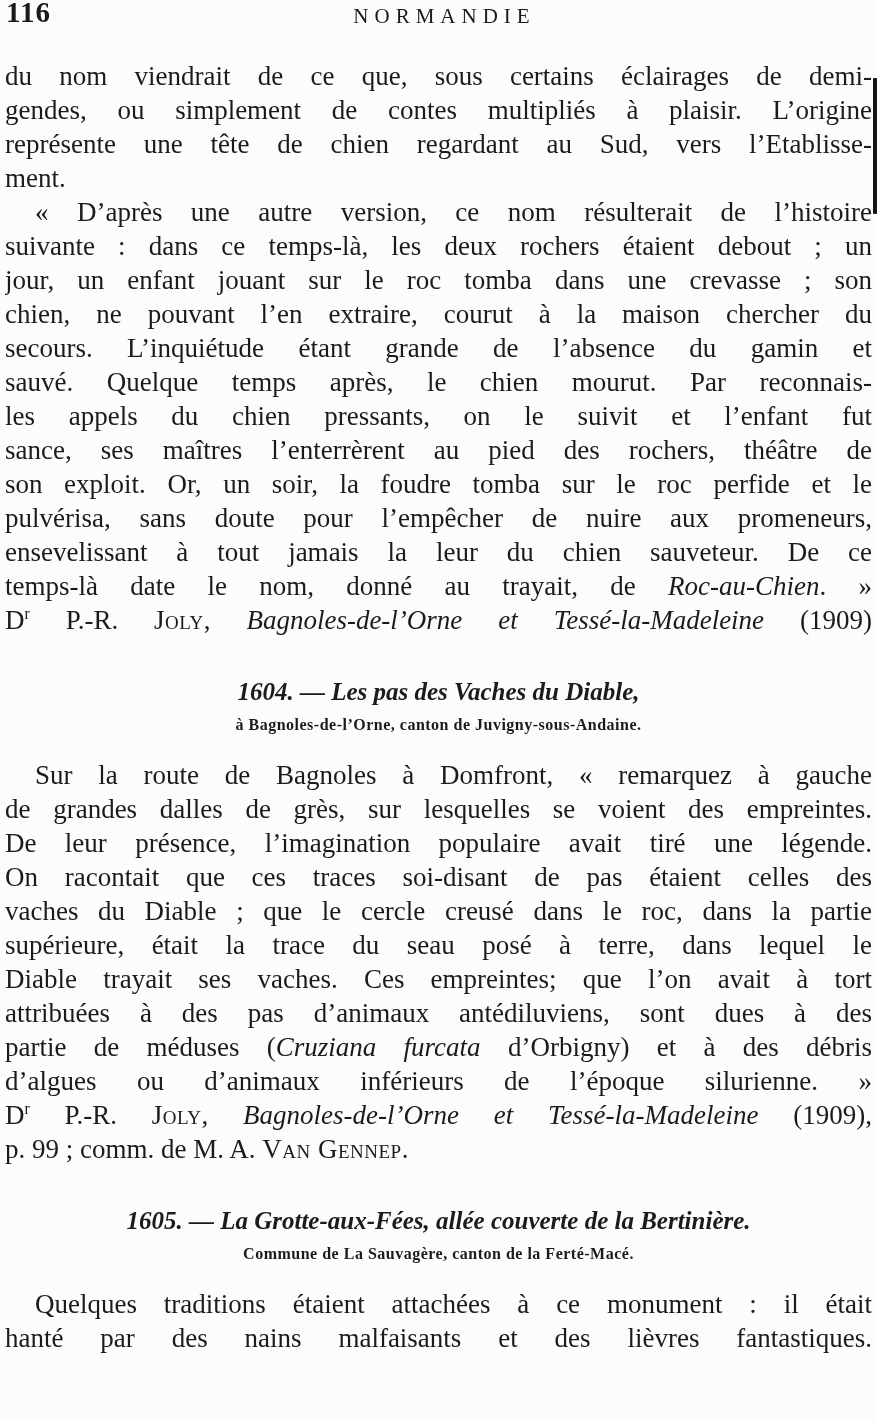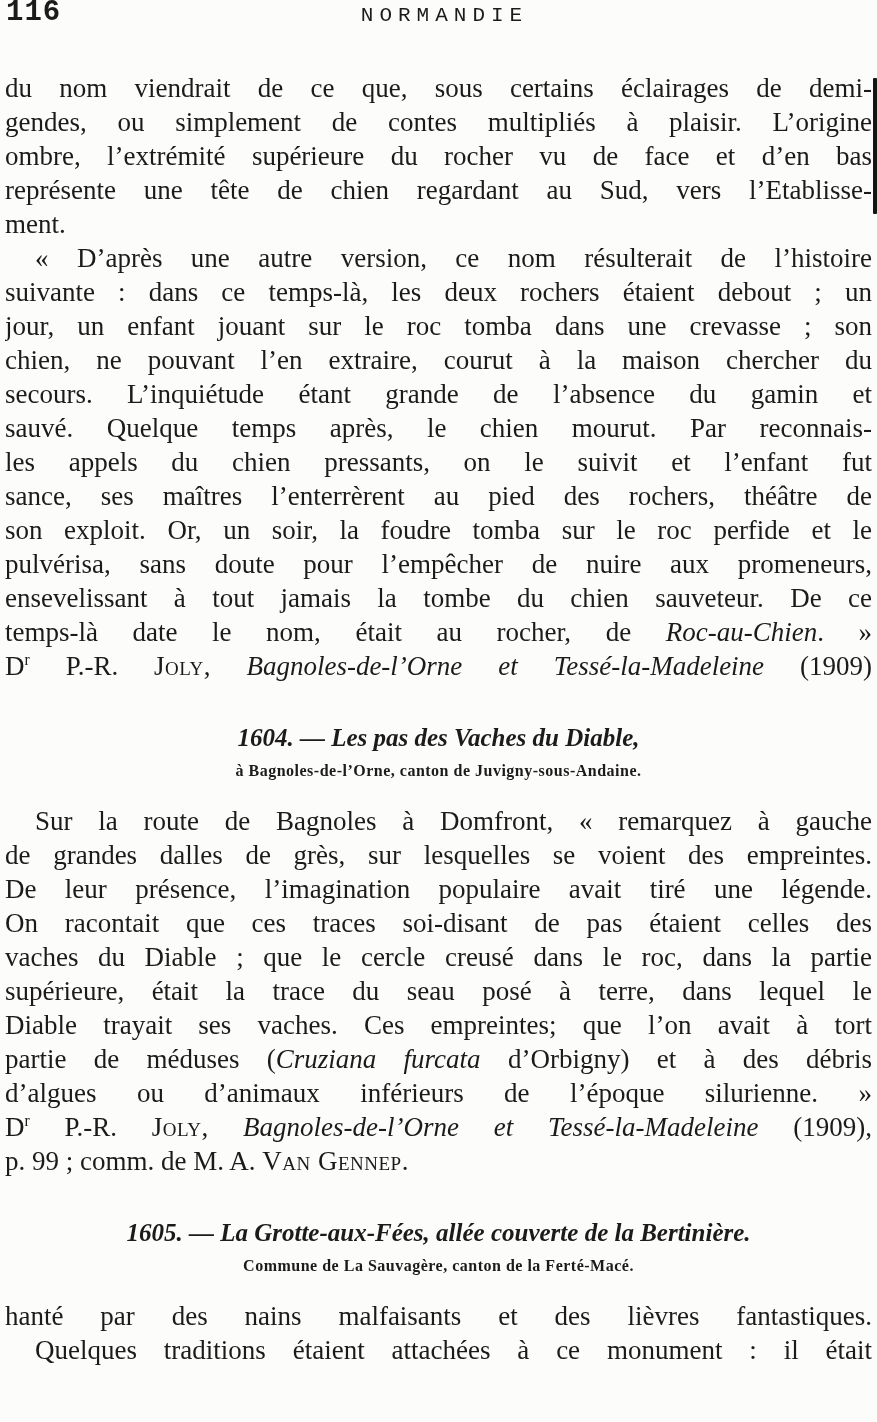--- a/index.html
+++ b/index.html
@@ -5,21 +5,21 @@
   html,body{margin:0;padding:0;}
   body{
     width:877px;height:1422px;overflow:hidden;
     background:#fcfcfb;color:#1c1b1a;
     font-family:"Liberation Serif","DejaVu Serif",serif;
     position:relative;
   }
   .page{width:877px;height:1422px;position:relative;overflow:hidden;}
 
   
-  .running-head{position:relative;height:34px;padding-top:16px;font-family:Liberation Mono, monospace;}
+  .running-head{position:relative;height:34px;padding-top:4px;}
   .page-number{
     position:absolute;left:6px;top:-4px;
     font-size:29px;font-weight:bold;letter-spacing:1px;
   }
   .running-title{
     position:absolute;left:12px;right:0;top:4px;text-align:center;
     font-size:21px;letter-spacing:6px;font-weight:normal;
   }
 
   
@@ -61,61 +61,61 @@
 
   <div class="running-head">
     <span class="page-number">116</span>
     <span class="running-title">NORMANDIE</span>
   </div>
 
   <div class="page-body">
       <div class="para">
         <div class="line"><span>du nom viendrait de ce que, sous certains éclairages de demi-</span></div>
         <div class="line"><span>gendes, ou simplement de contes multipliés à plaisir. L’origine</span></div>
-        <div class="line"><span>ombre, l’extrémité supérieure du rocher vu de face et d’en bas</span></div>
         <div class="line"><span>représente une tête de chien regardant au Sud, vers l’Etablisse-</span></div>
         <div class="line noj"><span>ment.</span></div>
       </div>
       <div class="para">
         <div class="line ind"><span>« D’après une autre version, ce nom résulterait de l’histoire</span></div>
         <div class="line"><span>suivante : dans ce temps-là, les deux rochers étaient debout ; un</span></div>
         <div class="line"><span>jour, un enfant jouant sur le roc tomba dans une crevasse ; son</span></div>
         <div class="line"><span>chien, ne pouvant l’en extraire, courut à la maison chercher du</span></div>
         <div class="line"><span>secours. L’inquiétude étant grande de l’absence du gamin et</span></div>
         <div class="line"><span>sauvé. Quelque temps après, le chien mourut. Par reconnais-</span></div>
         <div class="line"><span>les appels du chien pressants, on le suivit et l’enfant fut</span></div>
         <div class="line"><span>sance, ses maîtres l’enterrèrent au pied des rochers, théâtre de</span></div>
         <div class="line"><span>son exploit. Or, un soir, la foudre tomba sur le roc perfide et le</span></div>
         <div class="line"><span>pulvérisa, sans doute pour l’empêcher de nuire aux promeneurs,</span></div>
-        <div class="line"><span>ensevelissant à tout jamais la tombe du chien sauveteur. De ce</span></div>
-        <div class="line"><span>temps-là date le nom, était au rocher, de </span><span class="seg-italic">Roc-au-Chien</span><span>. »</span></div>
+        <div class="line"><span>ensevelissant à tout jamais la leur du chien sauveteur. De ce</span></div>
+        <div class="line"><span>temps-là date le nom, donné au trayait, de </span><span class="seg-italic">Roc-au-Chien</span><span>. »</span></div>
         <div class="line"><span>D</span><span class="seg-sup">r</span><span> P.-R. </span><span class="seg-smallcaps">Joly</span><span>, </span><span class="seg-italic">Bagnoles-de-l’Orne et Tessé-la-Madeleine</span><span> (1909)</span></div>
       </div>
       <div class="h-block">
         <div class="h-title">1604. — Les pas des Vaches du Diable,</div>
         <div class="h-sub">à Bagnoles-de-l’Orne, canton de Juvigny-sous-Andaine.</div>
       </div>
       <div class="para">
         <div class="line ind"><span>Sur la route de Bagnoles à Domfront, « remarquez à gauche</span></div>
         <div class="line"><span>de grandes dalles de grès, sur lesquelles se voient des empreintes.</span></div>
         <div class="line"><span>De leur présence, l’imagination populaire avait tiré une légende.</span></div>
         <div class="line"><span>On racontait que ces traces soi-disant de pas étaient celles des</span></div>
         <div class="line"><span>vaches du Diable ; que le cercle creusé dans le roc, dans la partie</span></div>
         <div class="line"><span>supérieure, était la trace du seau posé à terre, dans lequel le</span></div>
         <div class="line"><span>Diable trayait ses vaches. Ces empreintes; que l’on avait à tort</span></div>
+        <div class="line"><span>attribuées à des pas d’animaux antédiluviens, sont dues à des</span></div>
         <div class="line"><span>partie de méduses (</span><span class="seg-italic">Cruziana furcata</span><span> d’Orbigny) et à des débris</span></div>
         <div class="line"><span>d’algues ou d’animaux inférieurs de l’époque silurienne. »</span></div>
         <div class="line"><span>D</span><span class="seg-sup">r</span><span> P.-R. </span><span class="seg-smallcaps">Joly</span><span>, </span><span class="seg-italic">Bagnoles-de-l’Orne et Tessé-la-Madeleine</span><span> (1909),</span></div>
         <div class="line noj"><span>p. 99 ; comm. de M. A. </span><span class="seg-smallcaps">Van Gennep</span><span>.</span></div>
       </div>
       <div class="h-block">
         <div class="h-title">1605. — La Grotte-aux-Fées, allée couverte de la Bertinière.</div>
         <div class="h-sub">Commune de La Sauvagère, canton de la Ferté-Macé.</div>
       </div>
       <div class="para">
+        <div class="line ind"><span>Quelques traditions étaient attachées à ce monument : il était</span></div>
         <div class="line"><span>hanté par des nains malfaisants et des lièvres fantastiques.</span></div>
-        <div class="line ind"><span>Quelques traditions étaient attachées à ce monument : il était</span></div>
       </div>
     </div>
 
   <div class="edge-line"></div>
 
 </div>
 
 </body></html>

